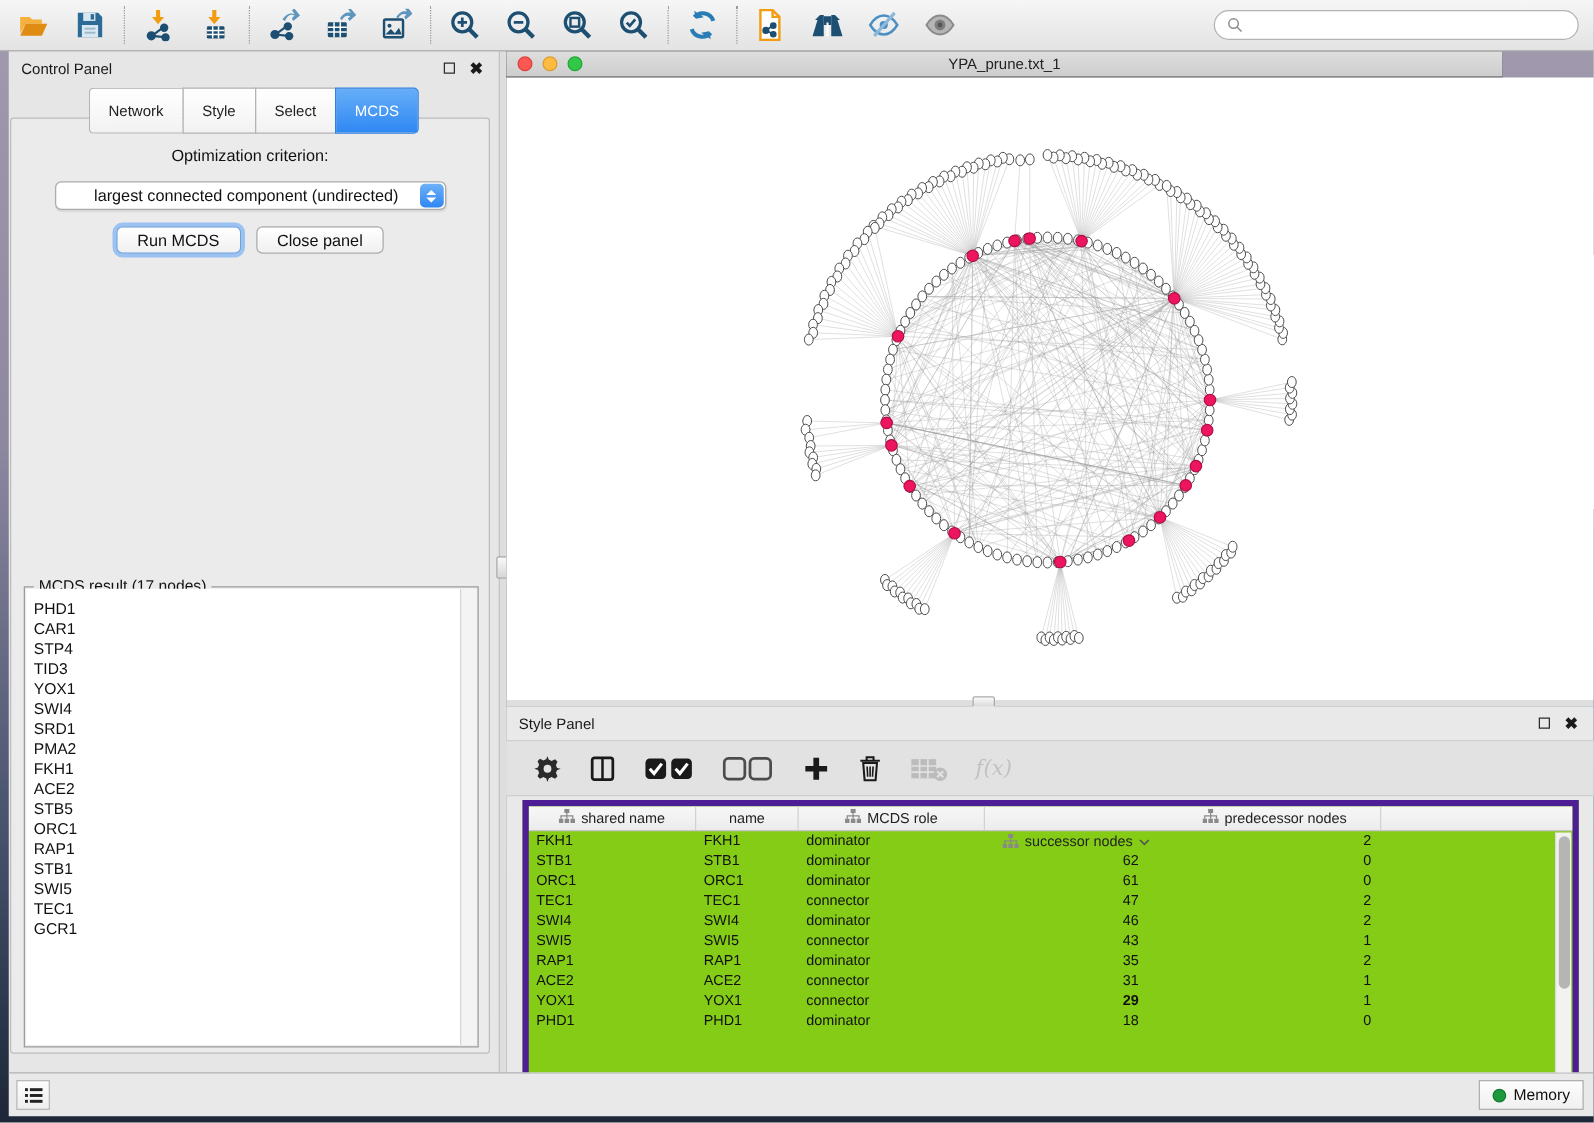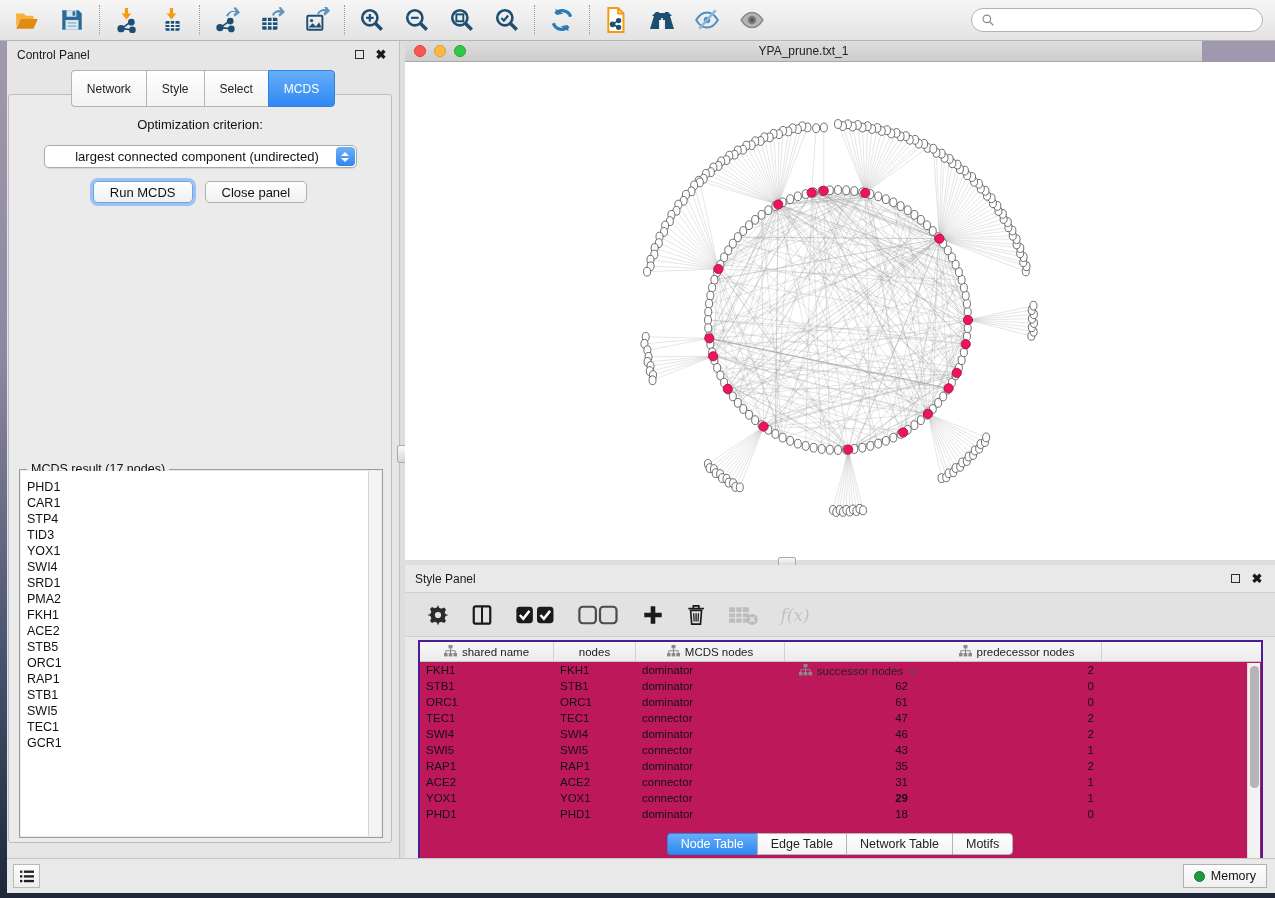--- a/index.html
+++ b/index.html
@@ -72,21 +72,21 @@
   .net-canvas{position:absolute;left:0;top:21px;width:870px;height:498px;background:#fff}
   .net-canvas svg{display:block}
   
   .table-panel{position:absolute;left:405px;top:565px;width:870px;height:293px;background:#e9e9e9}
   .tp-toolbar{position:absolute;left:0;top:27px;width:870px;height:45px;background:#e2e2e2;
               border-top:1px solid #cfcfcf;border-bottom:1px solid #cfcfcf;display:flex;align-items:center;gap:22px;padding:0 22px}
   .tp-btn{height:26px;display:flex;align-items:center;justify-content:center;cursor:pointer}
   .tp-btn svg{height:22px}
   .tp-btn.disabled{opacity:.45;cursor:default}
   .fx-label{font-family:"DejaVu Serif",serif;font-style:italic;font-size:17px;color:#9a9a9a}
-  .node-table{position:absolute;left:13px;top:75px;width:845px;height:234px;background:#be185d;border:2px solid #4c1d95;overflow:hidden}
+  .node-table{position:absolute;left:13px;top:75px;width:845px;height:234px;background:#84cc16;border:5px solid #4c1d95;overflow:hidden}
   .nt-header{display:flex;height:20px;background:linear-gradient(#f7f7f7,#ececec);border-bottom:1px solid #c6c6c6}
   .nt-hcell{display:flex;align-items:center;justify-content:center;gap:5px;font-size:11.5px;color:#222;
             border-right:1px solid #d2d2d2;cursor:pointer}
   .nt-hcell svg{flex:none}
   .nt-row{display:flex;height:16px}
   .nt-cell{font-size:11.5px;color:#111;line-height:16px;white-space:nowrap;overflow:hidden;cursor:default}
   .nt-cell.num{text-align:right}
   .nt-scroll{position:absolute;top:21px;right:1px;bottom:1px;width:13px;background:#f2f2f2;border-left:1px solid #dcdcdc}
   .nt-thumb{position:absolute;top:3px;left:1.5px;width:9px;height:122px;background:#b5b5b5;border-radius:5px}
   .tp-tabs{position:absolute;left:0;bottom:3px;width:870px;display:flex;justify-content:center}
@@ -1174,35 +1174,35 @@
                 <rect x="4.7" y="8" width="3.6" height="3.4"></rect>
                 <rect x="9.4" y="8" width="3.6" height="3.4"></rect>
               </g>
               <g stroke="#8a8a8a" stroke-width="1" fill="none">
                 <path d="M6.5 3.4v2.3M1.8 8V5.7h9.4V8M6.5 5.7V8"></path>
               </g>
             </svg></span>
           <span>shared name</span>
         </div>
         <div class="nt-hcell" style="width: 82px;">
-          <span>nodes</span>
+          <span>name</span>
         </div>
         <div class="nt-hcell" style="width: 149px;">
           <span><svg width="13" height="12" viewBox="0 0 13 12">
               <g fill="#8a8a8a">
                 <rect x="4.5" y="0" width="4" height="3.4"></rect>
                 <rect x="0" y="8" width="3.6" height="3.4"></rect>
                 <rect x="4.7" y="8" width="3.6" height="3.4"></rect>
                 <rect x="9.4" y="8" width="3.6" height="3.4"></rect>
               </g>
               <g stroke="#8a8a8a" stroke-width="1" fill="none">
                 <path d="M6.5 3.4v2.3M1.8 8V5.7h9.4V8M6.5 5.7V8"></path>
               </g>
             </svg></span>
-          <span>MCDS nodes</span>
+          <span>MCDS role</span>
         </div>
         <div class="nt-hcell" style="width: 147px; margin-top: 29px;">
           <span><svg width="13" height="12" viewBox="0 0 13 12">
               <g fill="#8a8a8a">
                 <rect x="4.5" y="0" width="4" height="3.4"></rect>
                 <rect x="0" y="8" width="3.6" height="3.4"></rect>
                 <rect x="4.7" y="8" width="3.6" height="3.4"></rect>
                 <rect x="9.4" y="8" width="3.6" height="3.4"></rect>
               </g>
               <g stroke="#8a8a8a" stroke-width="1" fill="none">
@@ -1298,26 +1298,20 @@
           <div class="nt-cell" style="width: 82px; padding: 0px 0px 0px 6px;">PHD1</div>
           <div class="nt-cell" style="width: 149px; padding: 0px 0px 0px 6px;">dominator</div>
           <div class="nt-cell num" style="width: 147px; padding: 0px 24px 0px 0px;">18</div>
           <div class="nt-cell num" style="width: 170px; padding: 0px 8px 0px 0px;">0</div>
         </div>
       </div>
     <div class="nt-scroll">
       <div class="nt-thumb"></div>
     </div>
   </div>
-  <div class="tp-tabs" id="tp-tabs">
-      <div class="tp-tab active">Node Table</div>
-      <div class="tp-tab">Edge Table</div>
-      <div class="tp-tab">Network Table</div>
-      <div class="tp-tab">Motifs</div>
-    </div>
 </div>
 
 <div class="status-bar">
   <div class="list-btn">
     <svg width="16" height="14" viewBox="0 0 20 18">
       <g fill="#222">
           <rect x="1" y="2" width="3" height="3"></rect>
           <rect x="6" y="2" width="13" height="3"></rect>
       <rect x="1" y="8" width="3" height="3"></rect>
           <rect x="6" y="8" width="13" height="3"></rect>

